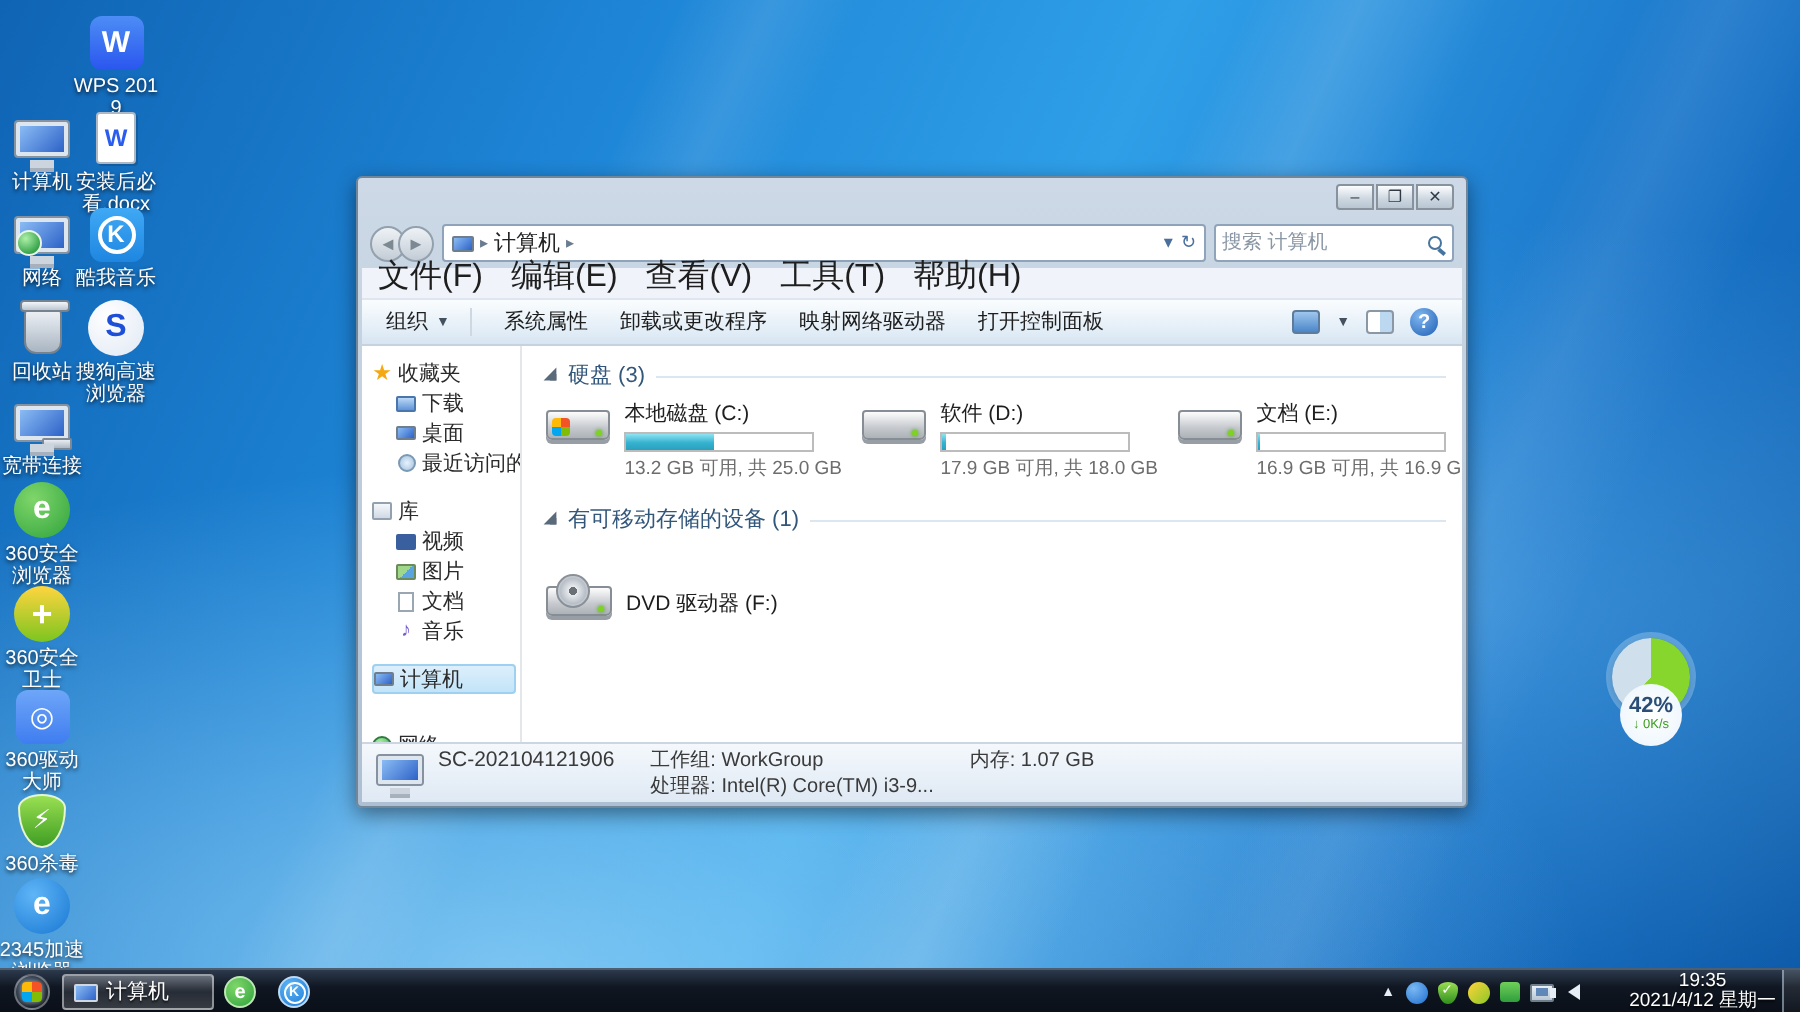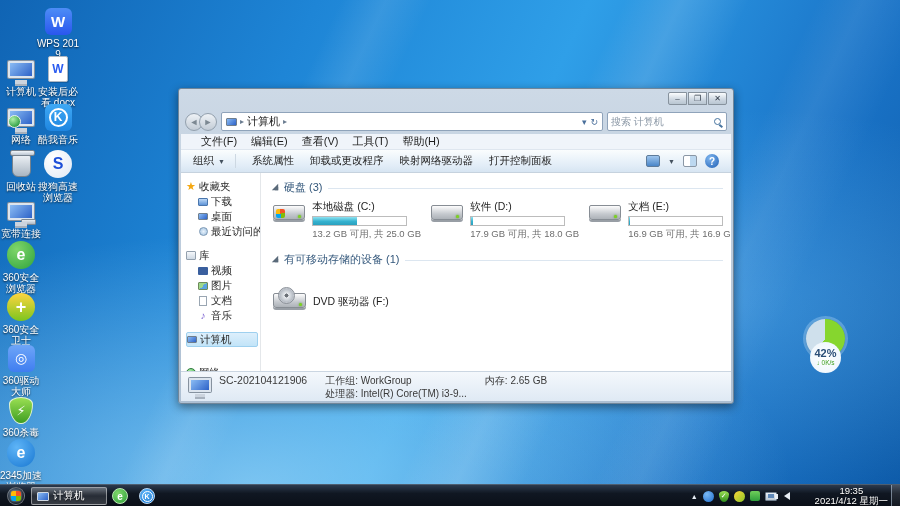--- a/index.html
+++ b/index.html
@@ -90,21 +90,21 @@
   .searchbox { width:120px; height:19px; background:#fff; border:1px solid #8fa3ba; border-radius:2px;
                display:flex; align-items:center; padding:0 3px; }
   .searchbox input { flex:1; border:none; outline:none; font-size:10px; color:#333; width:90px;
                font-family:"Liberation Sans",sans-serif; background:transparent; }
   .searchbox input::placeholder { color:#8a97a5; }
   .mag { width:7px; height:7px; border:1.5px solid #47749f; border-radius:50%; position:relative; margin-right:2px; }
   .mag::after { content:""; position:absolute; right:-3px; bottom:-2px; width:4px; height:1.5px;
                 background:#47749f; transform:rotate(40deg); }
 
   .menubar { position:absolute; top:45px; left:2px; right:2px; height:16px; background:#f0f4fa;
-             display:flex; align-items:flex-start; padding-left:20px; gap:14px; color:#1e1e1e; font-size:11px;
+             display:flex; align-items:flex-end; padding-left:8px; gap:14px; color:#1e1e1e; font-size:16px;
              border-bottom:1px solid #dfe6ef; }
   .toolbar { position:absolute; top:61px; left:2px; right:2px; height:23px;
              background:linear-gradient(#fafdfe,#e2edf7 70%,#d7e5f2);
              border-bottom:1px solid #c6d2de; display:flex; align-items:center; padding:0 12px; gap:16px;
              color:#1e1e1e; font-size:10.5px; }
   .tb-organize { display:flex; gap:4px; align-items:center; padding-right:10px; border-right:1px solid #cdd8e2; }
   .tb-arrow { font-size:7px; color:#44515e; }
   .tb-right { margin-left:auto; display:flex; align-items:center; gap:8px; }
   .views-ic { width:14px; height:12px; background:linear-gradient(#9fc6ee,#4a86c8); border:1px solid #5d7b9a;
               border:1px solid #5d7b9a; border-radius:2px; }
@@ -502,21 +502,21 @@
           <div></div>
         </div>
         <div>
           <div><span>工作组:</span>
                <span>WorkGroup</span></div>
           <div><span>处理器:</span>
                <span>Intel(R) Core(TM) i3-9...</span></div>
         </div>
         <div>
           <div><span>内存:</span>
-               <span>2.65 GB</span></div>
+               <span>1.07 GB</span></div>
         </div>
       </div>
     </div>
   </div>
 
   <div class="ball">
     <div class="ball-inner">
       <div class="ball-pct">42%</div>
       <div class="ball-spd">↓ 0K/s</div>
     </div>

